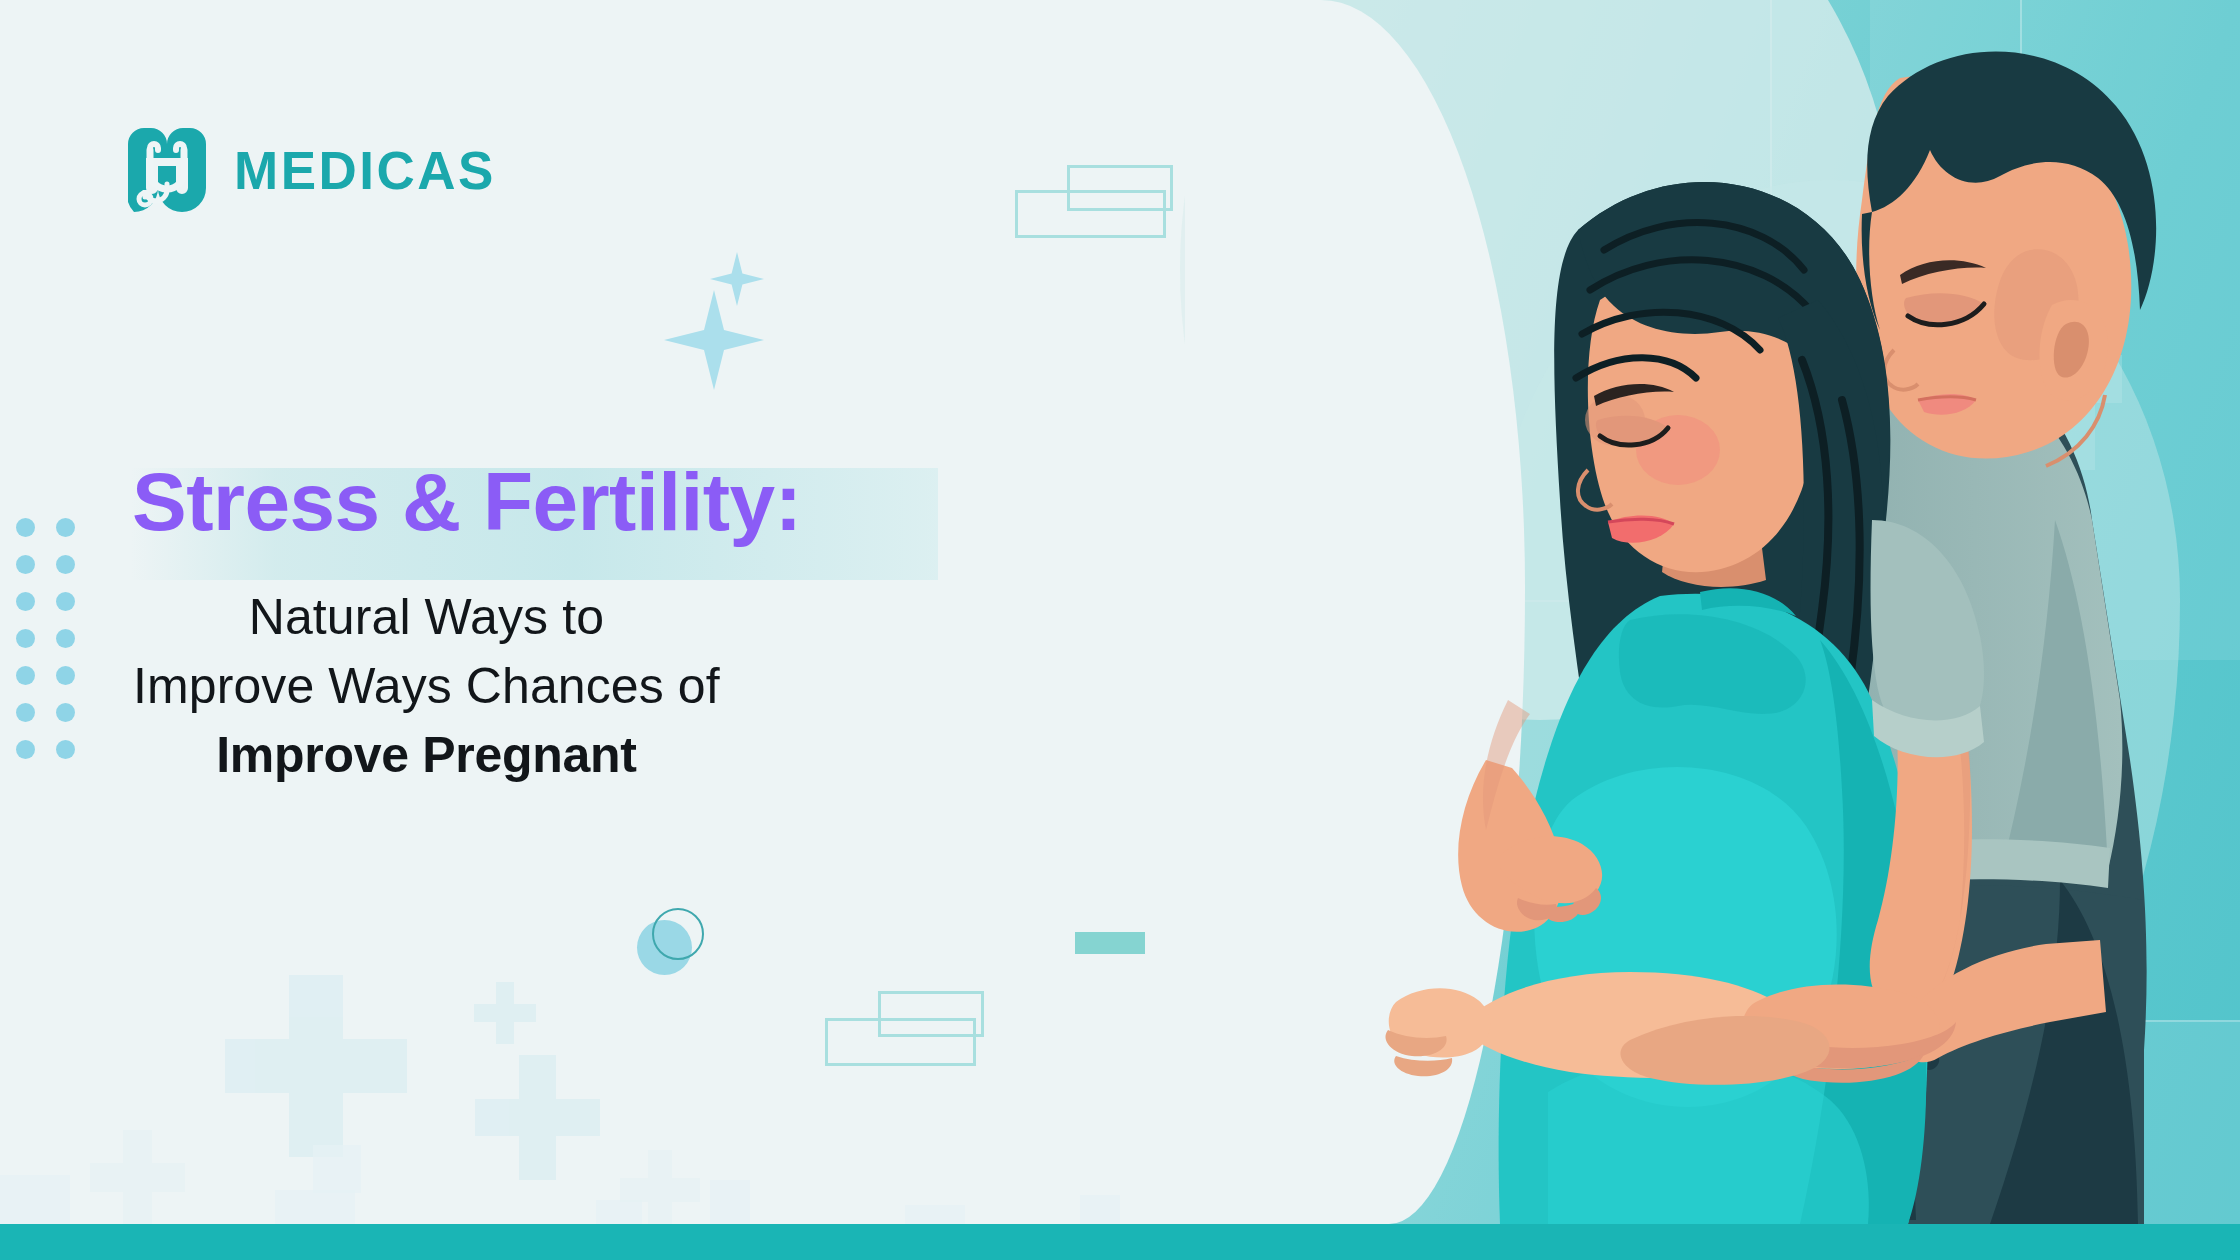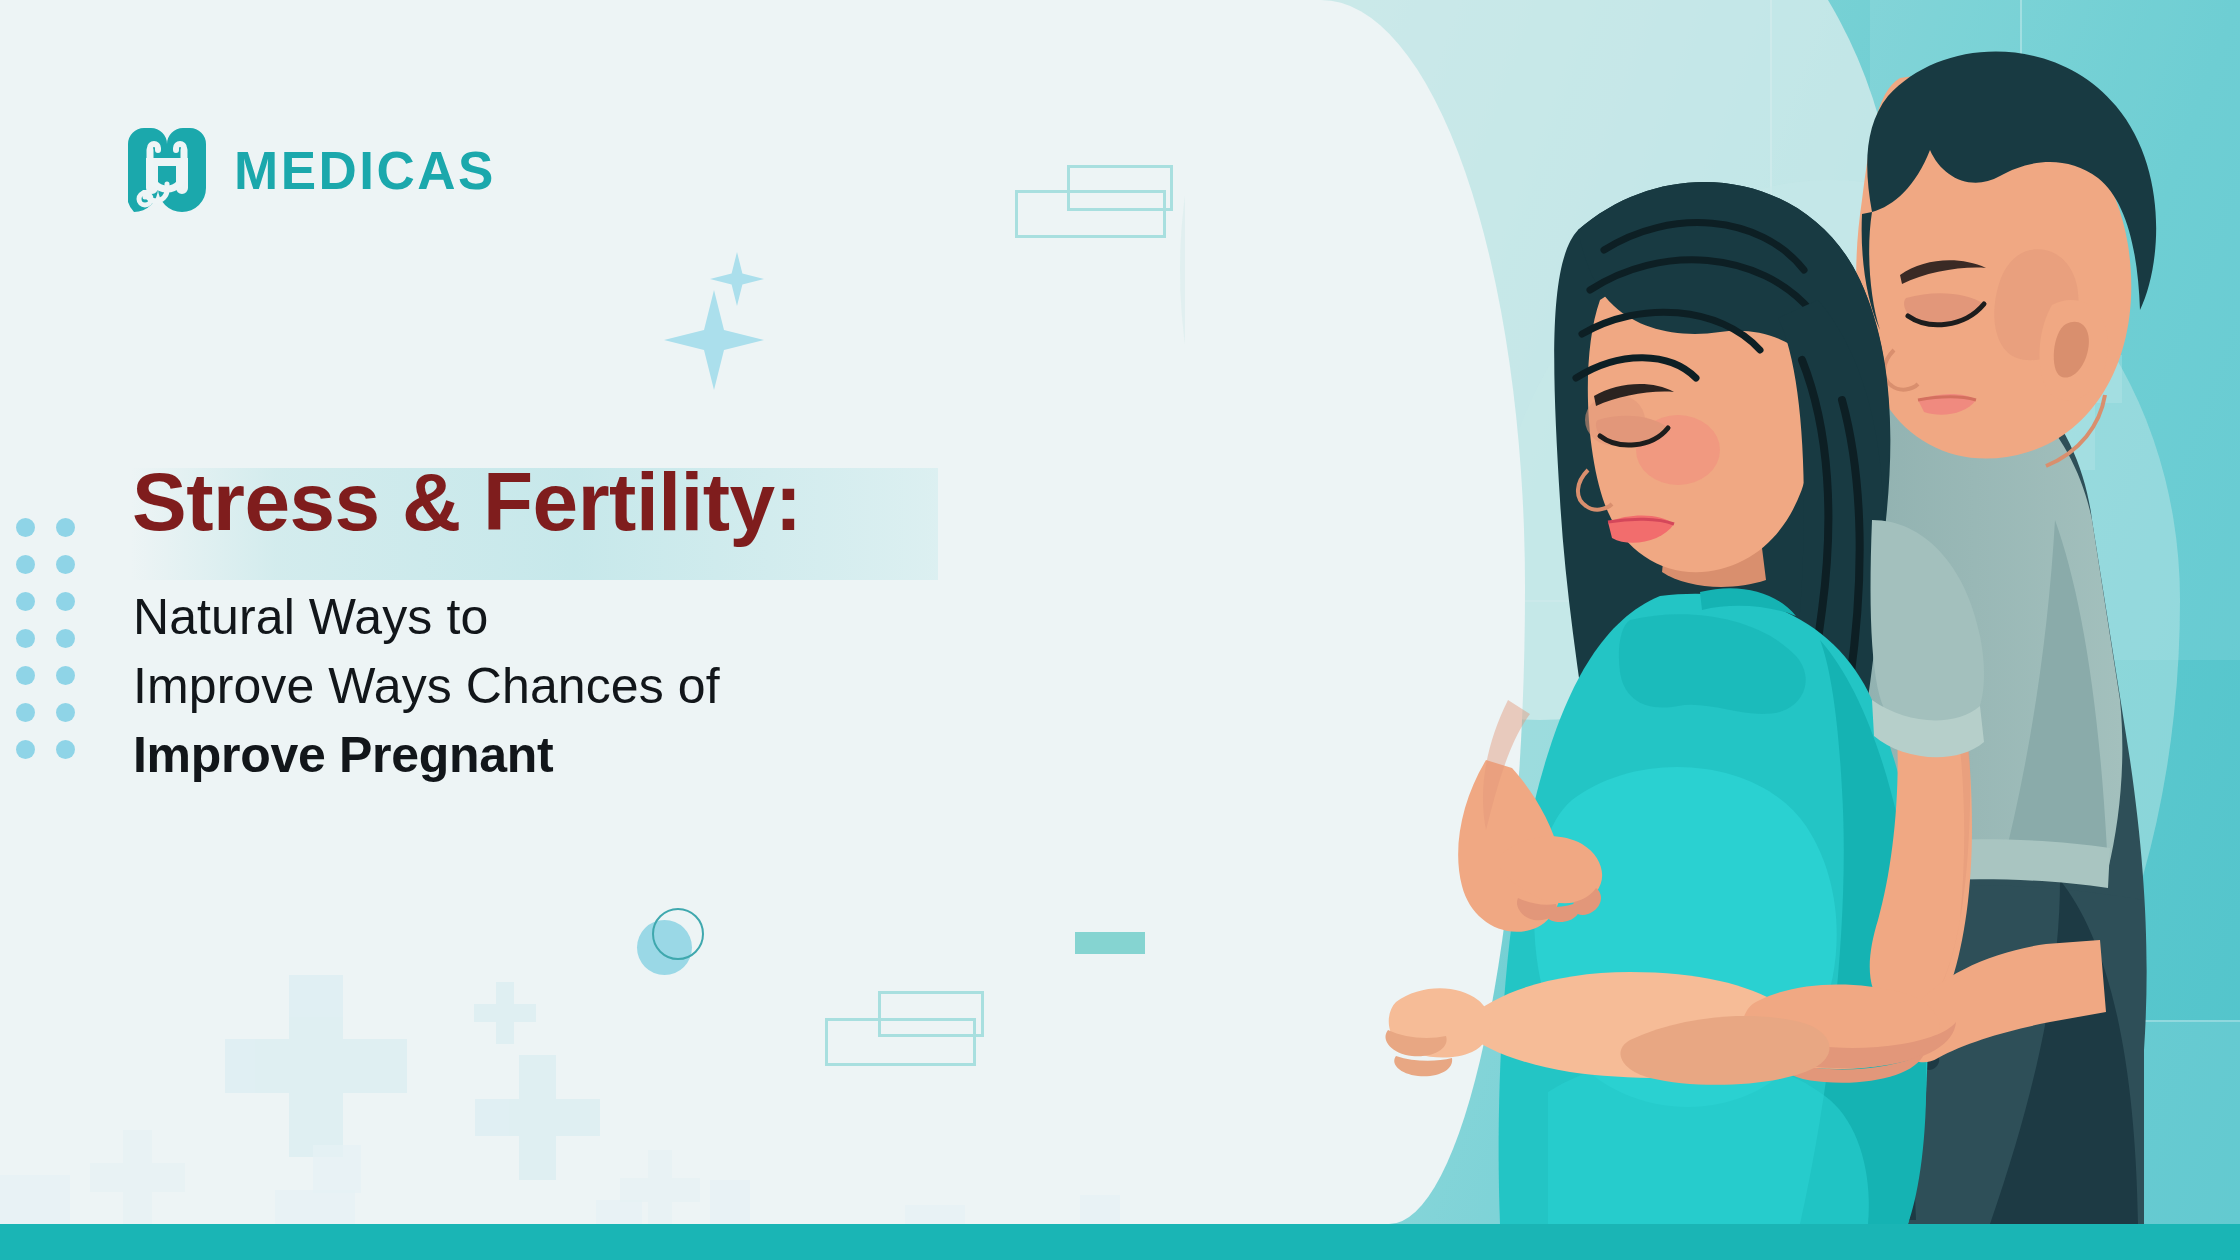--- a/index.html
+++ b/index.html
@@ -7,20 +7,21 @@
     padding: 0;
     background: #ffffff;
   }
   #banner {
     position: relative;
     width: 2240px;
     height: 1260px;
     overflow: hidden;
     background: #eef5f6;
     font-family: "Liberation Sans", sans-serif;
+    text-align: center;
   }
 
   
   .bg-base {
     position: absolute; inset: 0;
     background: #edf4f5;
   }
   .bg-right-teal {
     position: absolute;
     left: 1190px; top: 0; width: 1050px; height: 1224px;
@@ -105,21 +106,21 @@
   .headline-highlight {
     position: absolute;
     left: 130px; top: 468px; width: 808px; height: 112px;
     background: linear-gradient(90deg, rgba(197,232,234,.0) 0%, rgba(190,229,231,.55) 18%, rgba(186,228,231,.75) 55%, rgba(199,234,236,.45) 100%);
   }
   .headline {
     position: absolute;
     left: 132px; top: 455px;
     font-size: 82px;
     font-weight: 700;
-    color: #7f1d1d;
+    color: #8b5cf6;
     letter-spacing: -.5px;
     line-height: 1.15;
     white-space: nowrap;
   }
   .sub {
     position: absolute;
     left: 133px; top: 583px;
     font-size: 50px;
     color: #12161a;
     line-height: 1.38;

